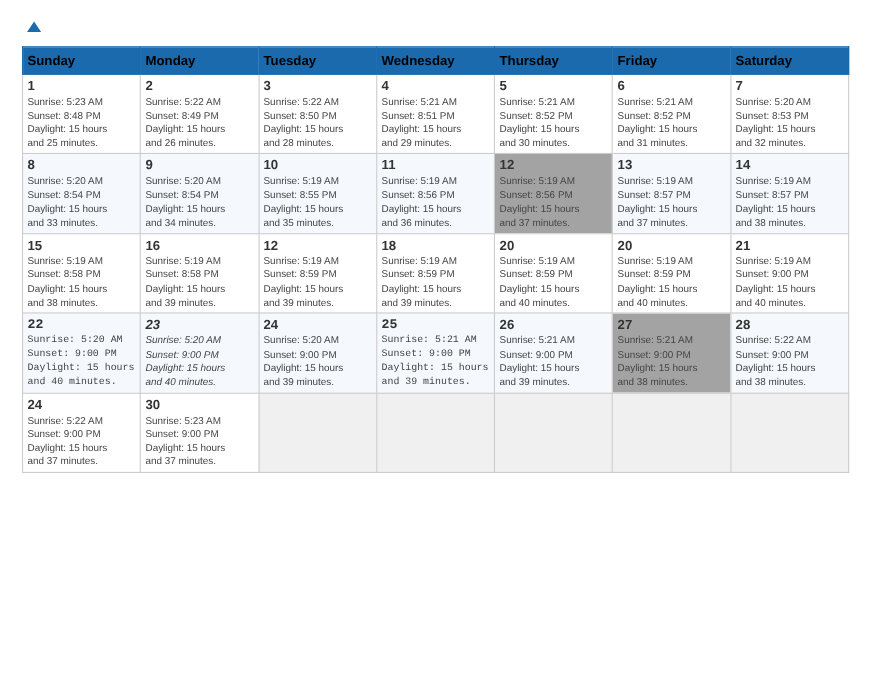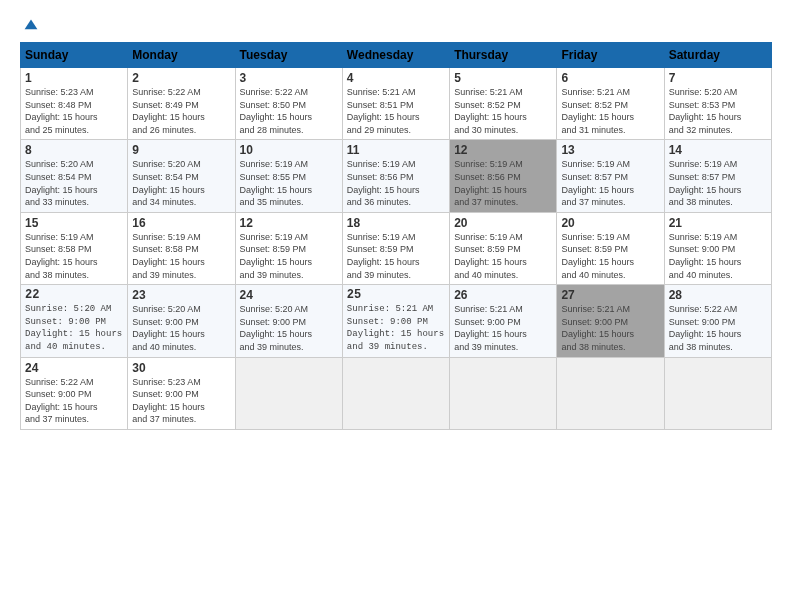--- a/index.html
+++ b/index.html
@@ -287,21 +287,21 @@
           </td>
         </tr>
         <tr style="background: rgb(245, 248, 252);">
           <td style="background: rgb(245, 248, 252); font-family: Liberation Mono, monospace;">
             <span class="day-num">22</span>
             <div class="day-info" style="white-space: pre-line;">Sunrise: 5:20 AM
 Sunset: 9:00 PM
 Daylight: 15 hours
 and 40 minutes.</div>
           </td>
-          <td style="background: rgb(245, 248, 252);">
+          <td style="background: rgb(245, 248, 252); font-style: italic;">
             <span class="day-num">23</span>
             <div class="day-info" style="white-space: pre-line;">Sunrise: 5:20 AM
 Sunset: 9:00 PM
 Daylight: 15 hours
 and 40 minutes.</div>
           </td>
           <td style="background: rgb(245, 248, 252);">
             <span class="day-num">24</span>
             <div class="day-info" style="white-space: pre-line;">Sunrise: 5:20 AM
 Sunset: 9:00 PM

